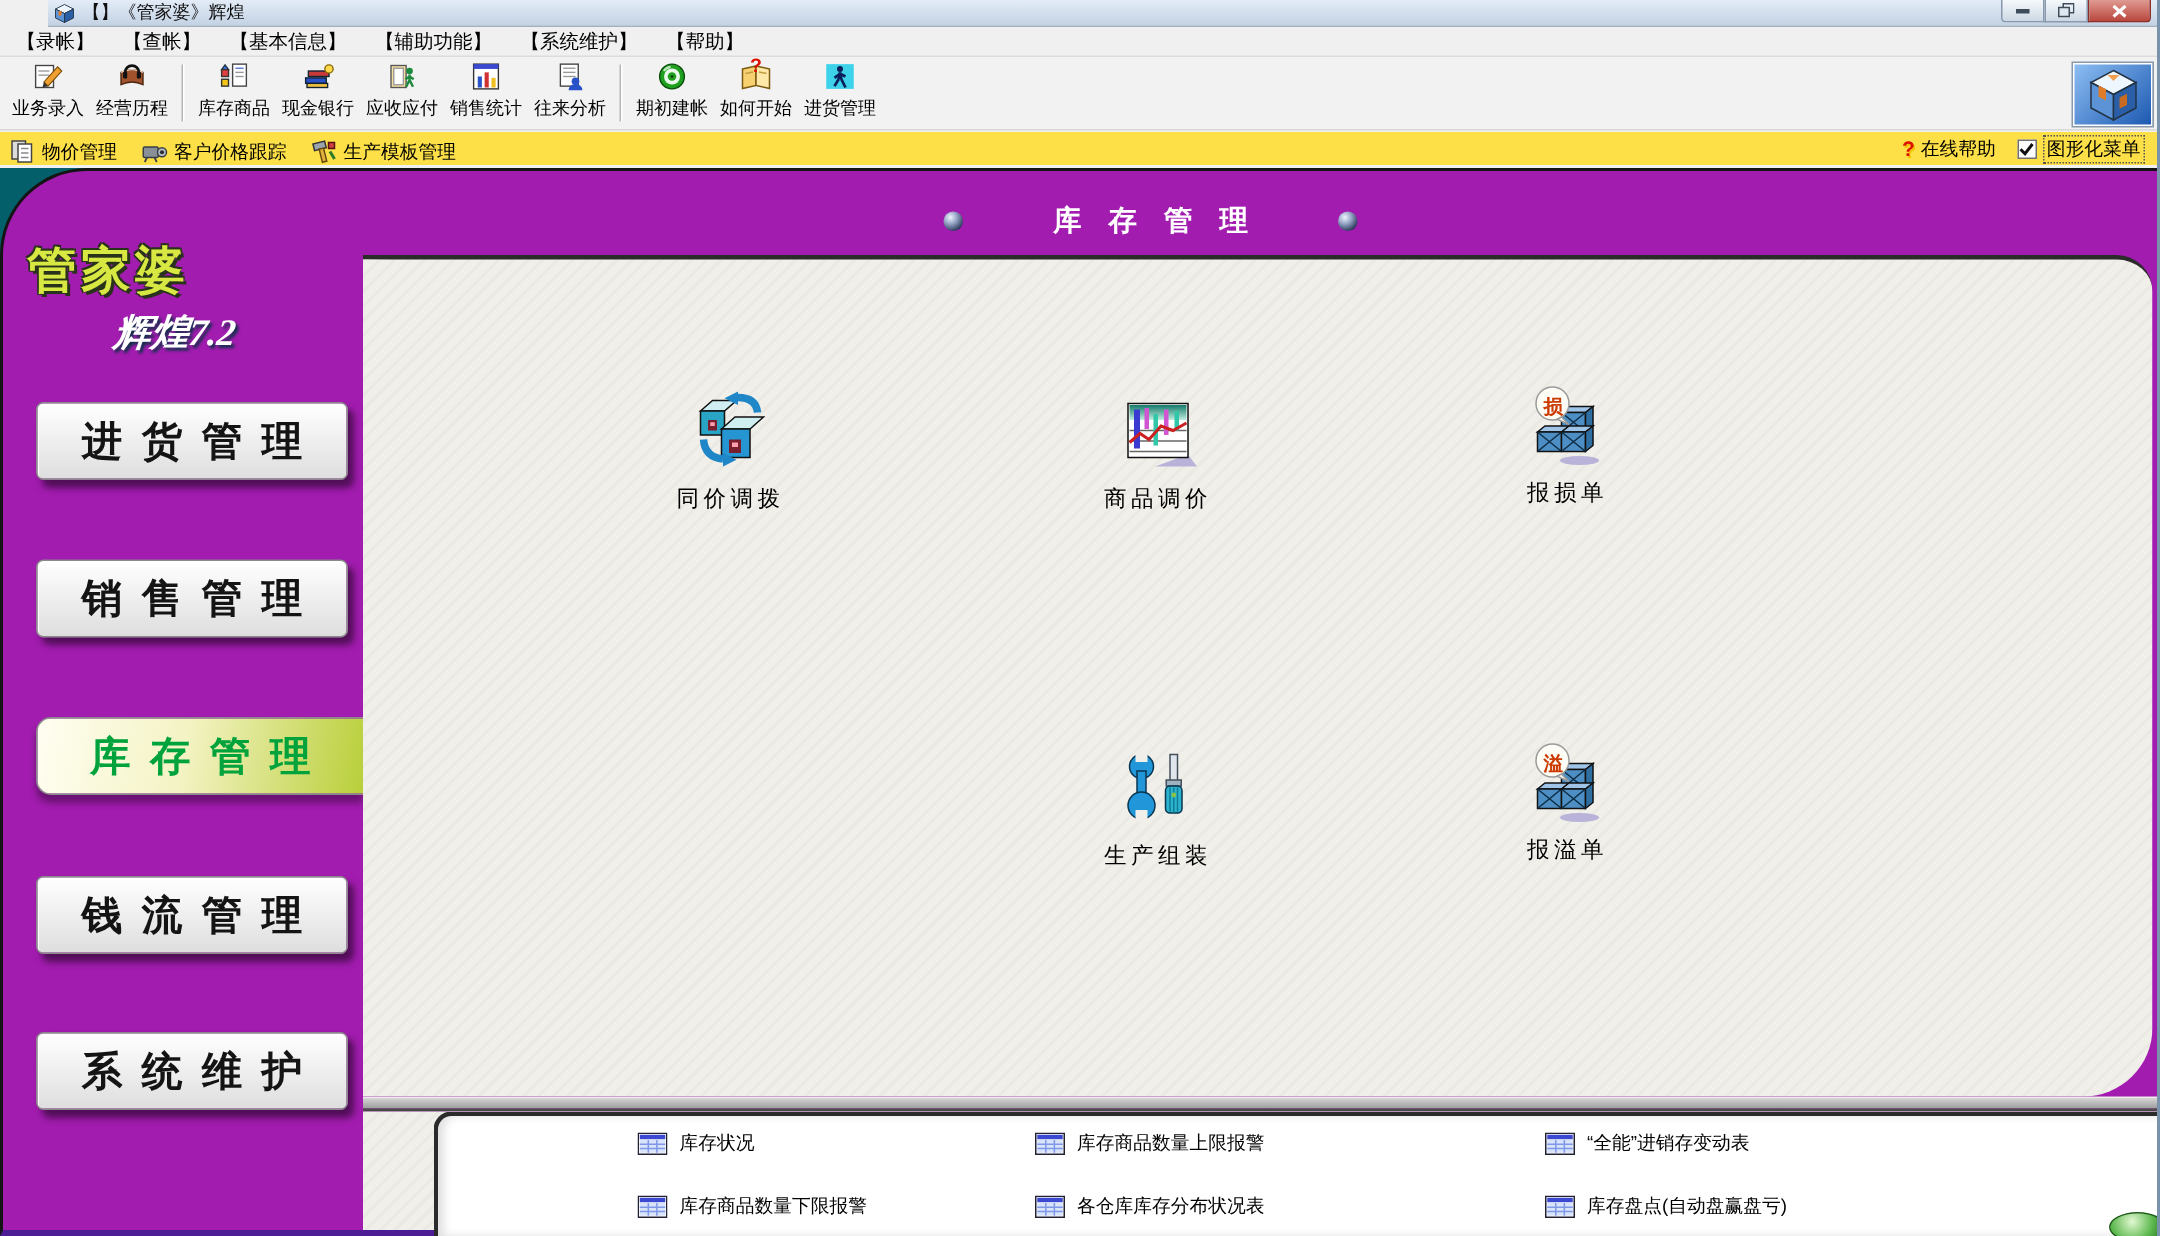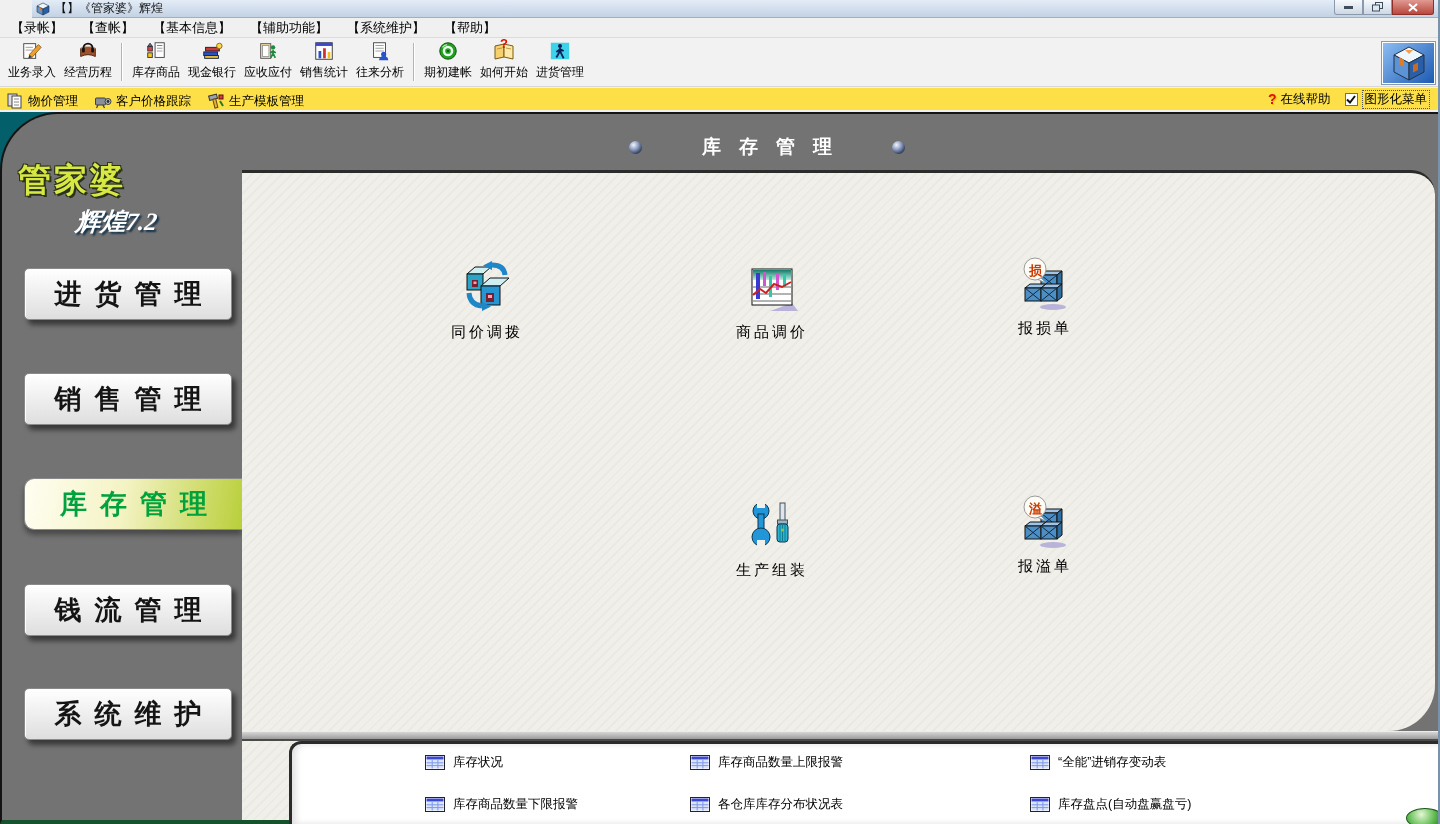--- a/index.html
+++ b/index.html
@@ -69,22 +69,22 @@
     width:13px; height:13px; background:#fff; border:1px solid #707070;
     display:flex; align-items:center; justify-content:center; margin-right:4px;
   }
   .gm-lbl{ font-size:12.5px; color:#000; border:1px dotted #555; padding:0 2px; }
   .hstack{ display:flex; align-items:center; cursor:pointer; }
   
   .main{ position:absolute; left:0; top:110px; right:0; height:714px; background:#f0f0f0; }
   .teal-corner{ position:absolute; left:0; top:2px; width:170px; height:66px; background:#03606b; z-index:1; }
   .blue-page{
     position:absolute; left:0; top:2px; right:0; bottom:0; z-index:2;
-    background:#737373; border-top:2px solid #141414; border-left:2px solid #141414;
-    border-bottom:4px solid #14532d; border-radius:58px 0 0 0;
+    background:#a21caf; border-top:2px solid #141414; border-left:2px solid #141414;
+    border-bottom:4px solid #4c1d95; border-radius:58px 0 0 0;
   }
   .page-header{
     position:absolute; left:540px; top:18px; width:450px; height:30px;
     display:flex; align-items:center; justify-content:center; gap:42px;
   }
   .page-title{
     color:#ffffff; font-size:19px; font-weight:bold; letter-spacing:18px;
     font-family:"Liberation Serif","DejaVu Serif",serif; white-space:nowrap; text-indent:18px;
   }
   .sphere{

